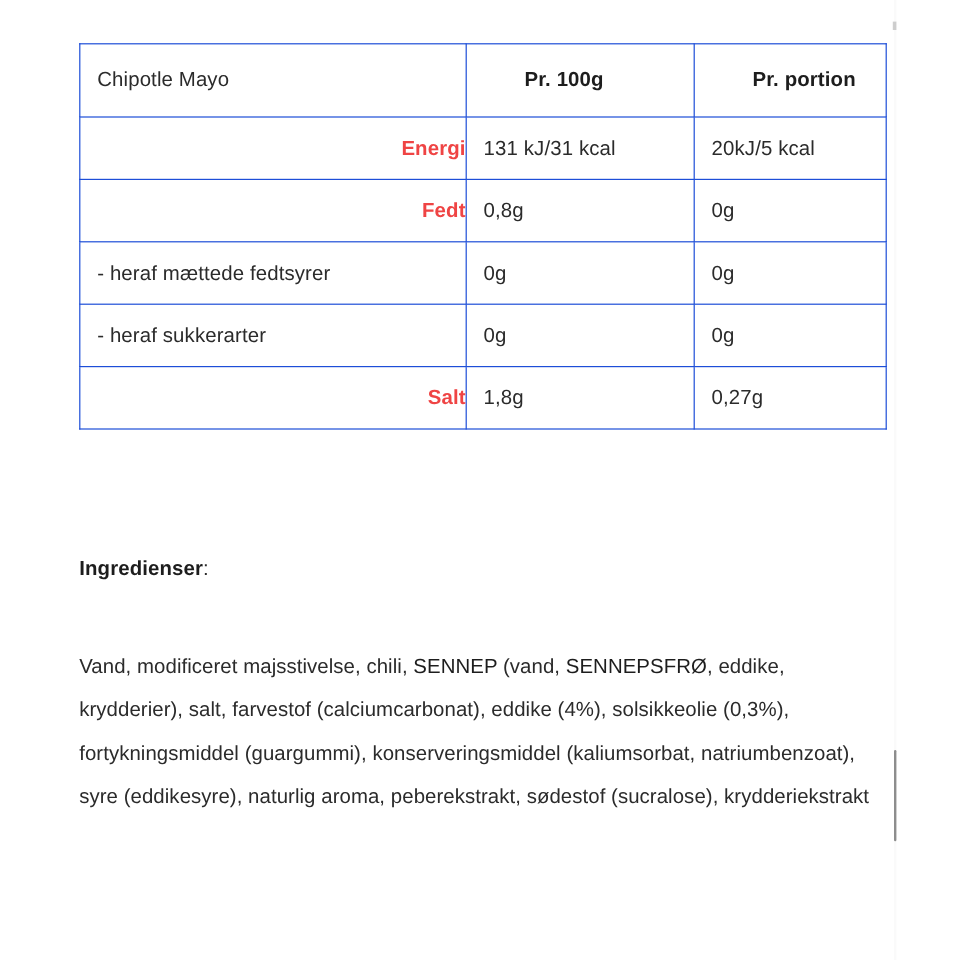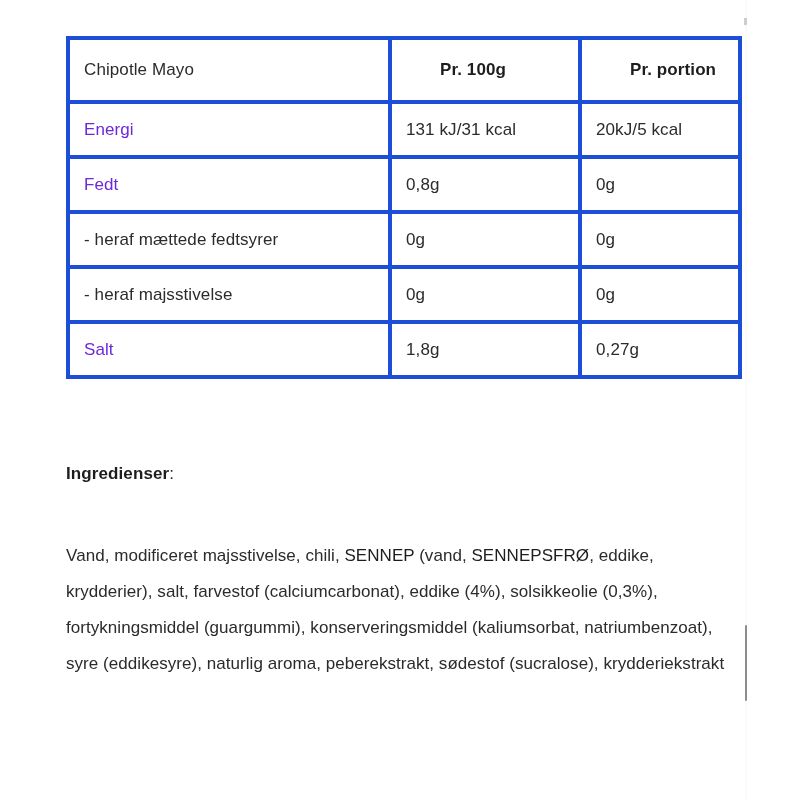--- a/index.html
+++ b/index.html
@@ -40,42 +40,43 @@
     border-collapse: collapse;
     table-layout: fixed;
     background: #ffffff;
   }
   .nutrition-table col.c-name   { width: 322px; }
   .nutrition-table col.c-per100 { width: 190px; }
   .nutrition-table col.c-portion{ width: 160px; }
 
   .nutrition-table th,
   .nutrition-table td {
-    border: 4px solid #1d4ed8;
+    border: 1px solid #1d4ed8;
     padding: 0 0 0 14px;
     height: 51px;
     vertical-align: middle;
     text-align: left;
     font-size: 17px;
     line-height: 1.25;
     font-weight: normal;
     color: #2b2b2b;
     letter-spacing: 0.1px;
   }
   .nutrition-table thead th {
     height: 60px;
   }
   .nutrition-table thead th.bold-head {
     font-weight: bold;
     color: #1d1d1d;
     padding-left: 48px;
   }
   .nutrition-table td.row-label-bold {
-    font-weight: normal;
-    color: #6d28d9;
+    font-weight: bold;
+    color: #ef4444;
+    text-align: right;
   }
 
   
   .ingredients-heading {
     margin: 0;
     padding: 0;
     position: absolute;
     left: 66px;
     top: 464px;
     font-size: 17px;
@@ -162,21 +163,21 @@
             <td class="row-label-bold">Fedt</td>
             <td>0,8g</td>
             <td>0g</td>
           </tr>
           <tr>
             <td>- heraf mættede fedtsyrer</td>
             <td>0g</td>
             <td>0g</td>
           </tr>
           <tr>
-            <td>- heraf majsstivelse</td>
+            <td>- heraf sukkerarter</td>
             <td>0g</td>
             <td>0g</td>
           </tr>
           <tr>
             <td class="row-label-bold">Salt</td>
             <td>1,8g</td>
             <td>0,27g</td>
           </tr>
         </tbody>
     </table>

